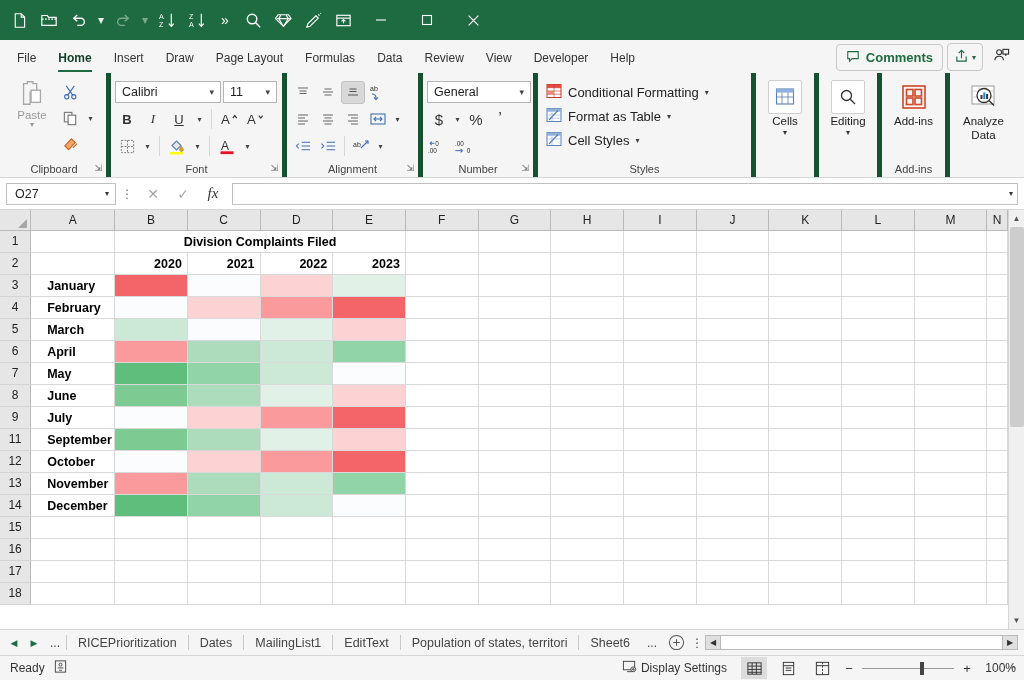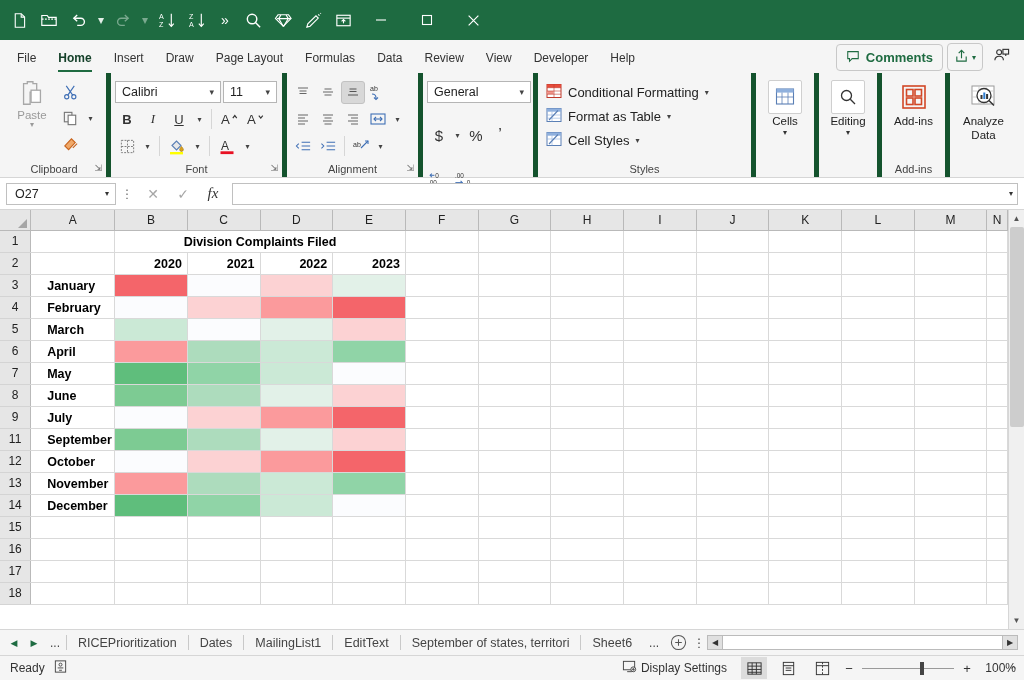--- a/index.html
+++ b/index.html
@@ -95,21 +95,21 @@
     width: 24px; height: 23px; display: flex; align-items: center; justify-content: center;
     font-size: 13px; color: #333; border-radius: 3px;
   }
   .fbtn.sel { background: #d8d8d8; border: 1px solid #c2c2c2; }
   .ddarrow { width: 13px; height: 23px; display:flex; align-items:center; justify-content:center; font-size: 8px; color:#444; }
   .vsep { width: 1px; height: 20px; background: #d6d6d6; margin: 0 3px; }
 
   .align-col { display: flex; flex-direction: column; gap: 3px; padding-top: 4px; }
   .align-row { display: flex; align-items: center; gap: 1px; height: 24px; }
 
-  .num-col { display: flex; flex-direction: column; gap: 19px; padding-top: 4px; }
+  .num-col { display: flex; flex-direction: column; gap: 3px; padding-top: 4px; }
   .num-row { display: flex; align-items: center; gap: 2px; height: 24px; }
 
   .styles-col { display: flex; flex-direction: column; gap: 1px; padding-top: 5px; }
   .style-item { display: flex; align-items: center; gap: 6px; height: 23px; padding: 0 4px; font-size: 13px; color: #222; white-space: nowrap; }
   .style-item .cdd { font-size: 8px; color: #444; }
 
   .bigbtn {
     width: 62px; display: flex; flex-direction: column; align-items: center; justify-content: flex-start;
     padding-top: 4px; gap: 1px;
   }
@@ -1079,21 +1079,21 @@
     <div class="nav-dots">...</div>
     <div class="tsep"></div>
     <div class="stab">RICEPrioritization</div>
     <div class="tsep"></div>
     <div class="stab">Dates</div>
     <div class="tsep"></div>
     <div class="stab">MailingList1</div>
     <div class="tsep"></div>
     <div class="stab">EditText</div>
     <div class="tsep"></div>
-    <div class="stab">September of states, territori</div>
+    <div class="stab">Population of states, territori</div>
     <div class="tsep"></div>
     <div class="stab">Sheet6</div>
     <div class="nav-dots">...</div>
     <div class="addsheet">
       <svg width="17" height="17" viewBox="0 0 18 18" fill="none" stroke="#555" stroke-width="1.1">
         <circle cx="9" cy="9" r="7.5"></circle>
           <path d="M9 5.5v7M5.5 9h7"></path>
       </svg>
     </div>
     <div class="sb-dots">⋮</div>

